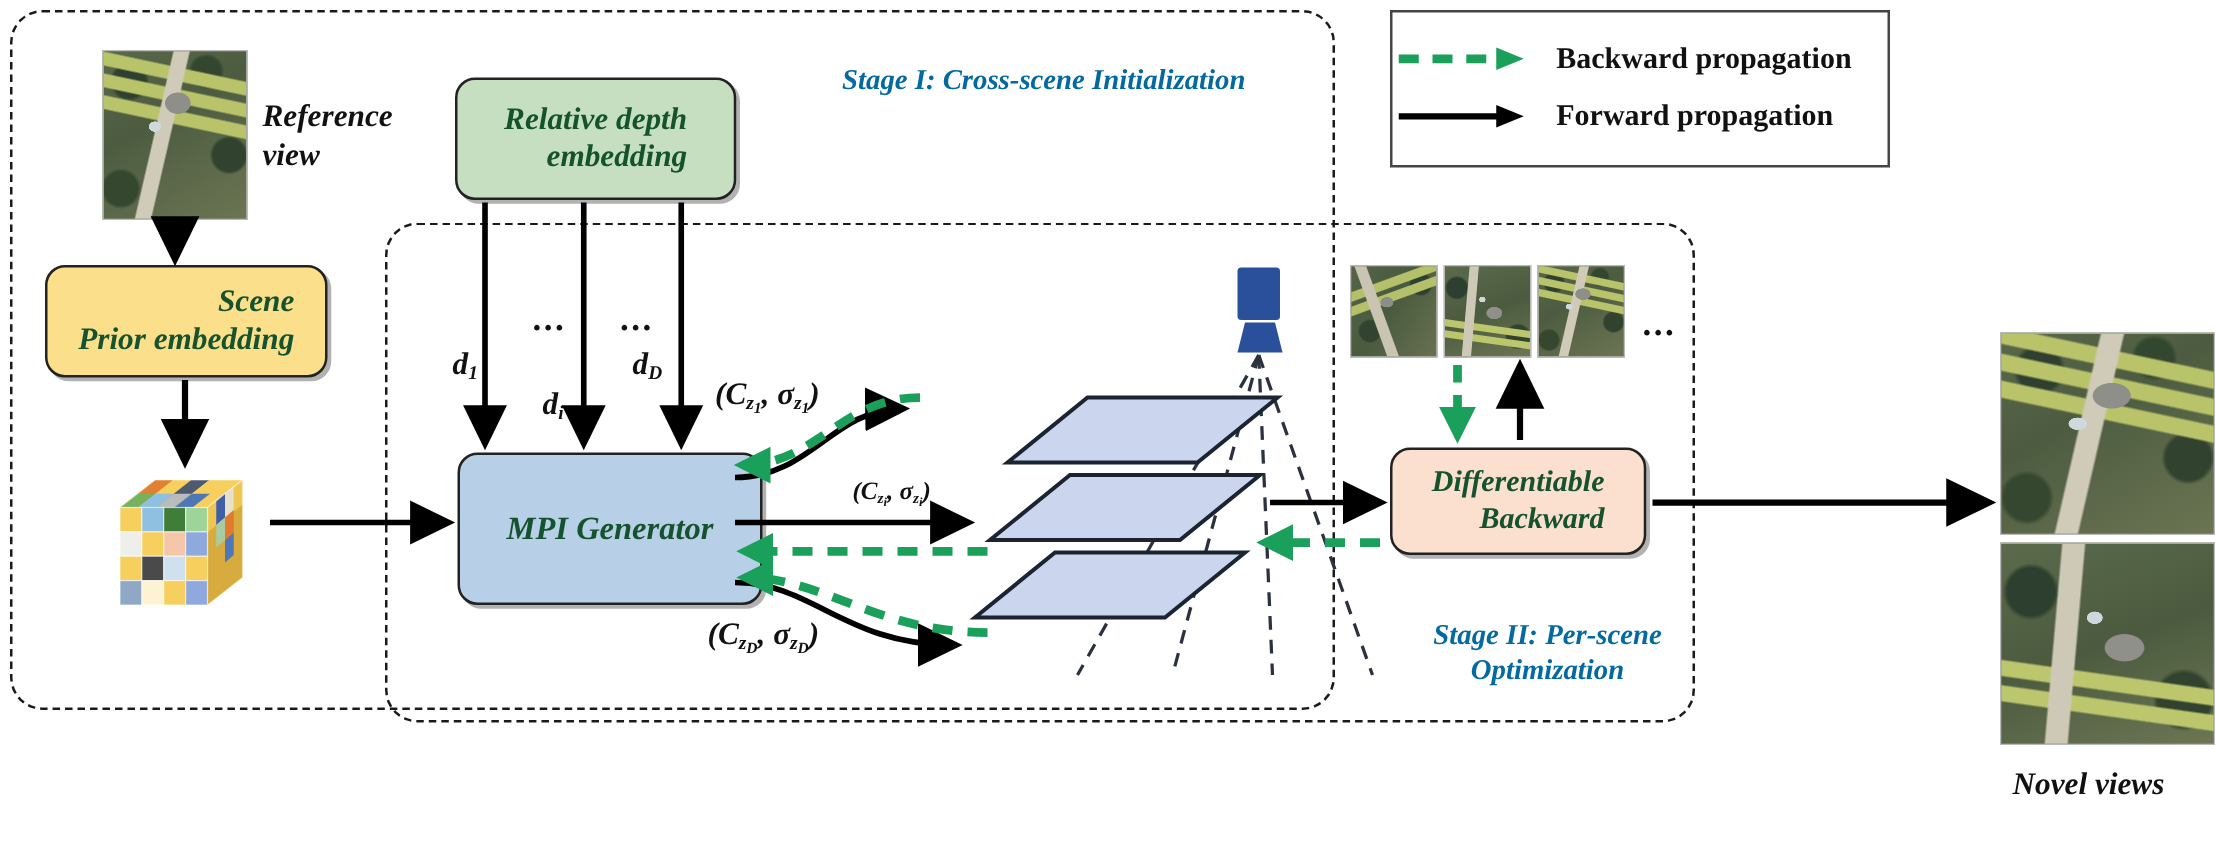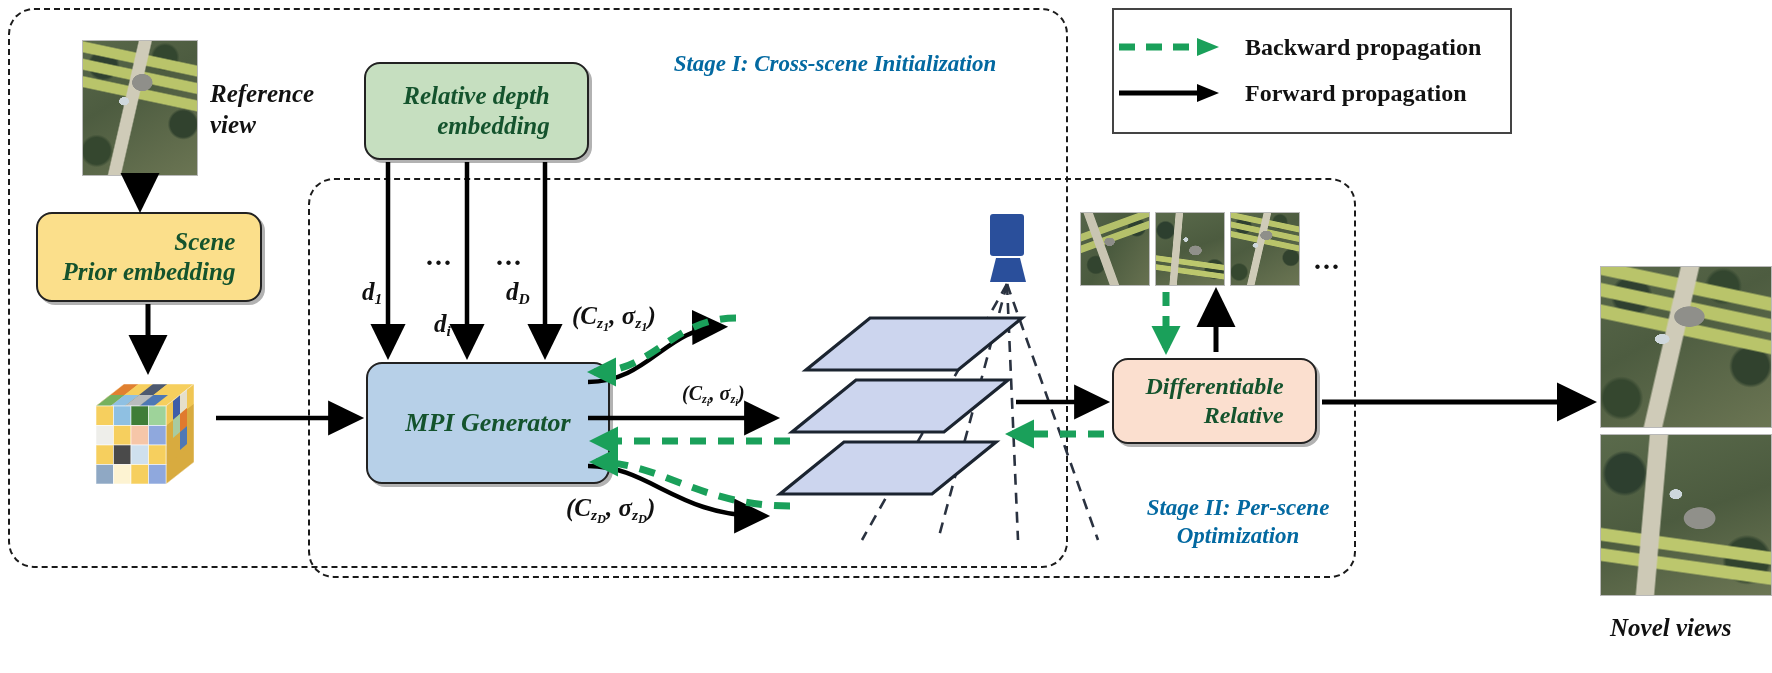--- a/index.html
+++ b/index.html
@@ -192,21 +192,21 @@
 
   <div class="abs node node-green" style="left:364px; top:62px; width:225px; height:98px; font-size:25px;">Relative depth
 embedding</div>
 
   <div class="abs node node-yellow" style="left:36px; top:212px; width:226px; height:90px; font-size:25px;">Scene
 Prior embedding</div>
 
   <div class="abs node node-blue" style="left:366px; top:362px; width:244px; height:122px; font-size:26px;">MPI Generator</div>
 
   <div class="abs node node-peach" style="left:1112px; top:358px; width:205px; height:86px; font-size:24px;">Differentiable
-Relative</div>
+Backward</div>
 
   <div class="cube-wrap" style="left:68px; top:368px; width:160px; height:150px;">
     <svg width="160" height="150" viewBox="0 0 160 150">
 
       <g>
         <polygon points="28,38 98,38 126,16 56,16" fill="#f6cf5e"></polygon>
         <polygon points="28,38 42.5,38 70.5,16 56,16" fill="#e08030"></polygon>
         <polygon points="42.5,38 57,38 85,16 70.5,16" fill="#f6cf5e"></polygon>
         <polygon points="57,38 71.5,38 99.5,16 85,16" fill="#4e5a70"></polygon>
         <polygon points="71.5,38 86,38 114,16 99.5,16" fill="#f6cf5e"></polygon>

